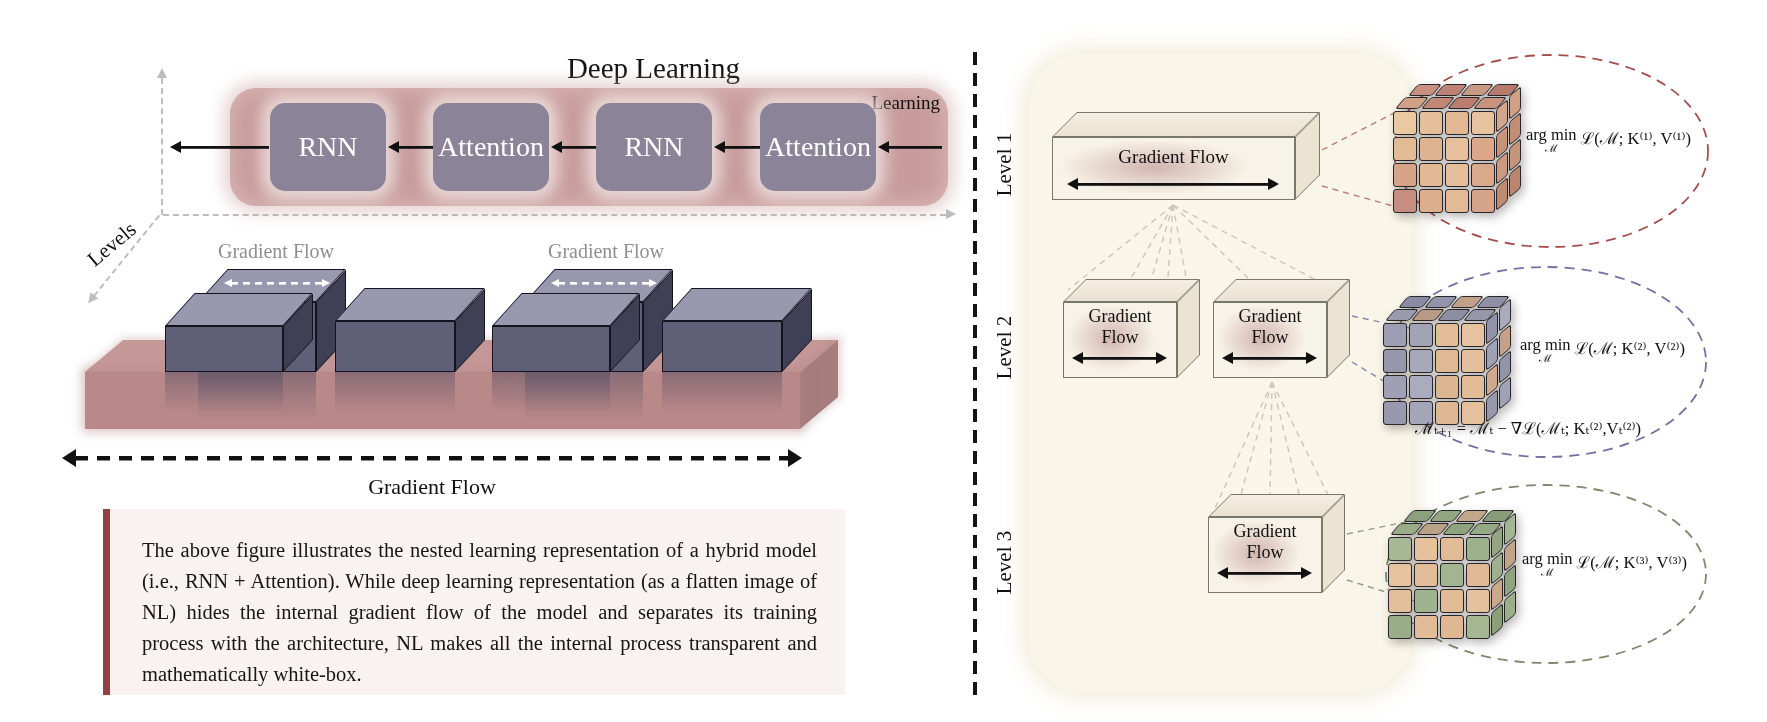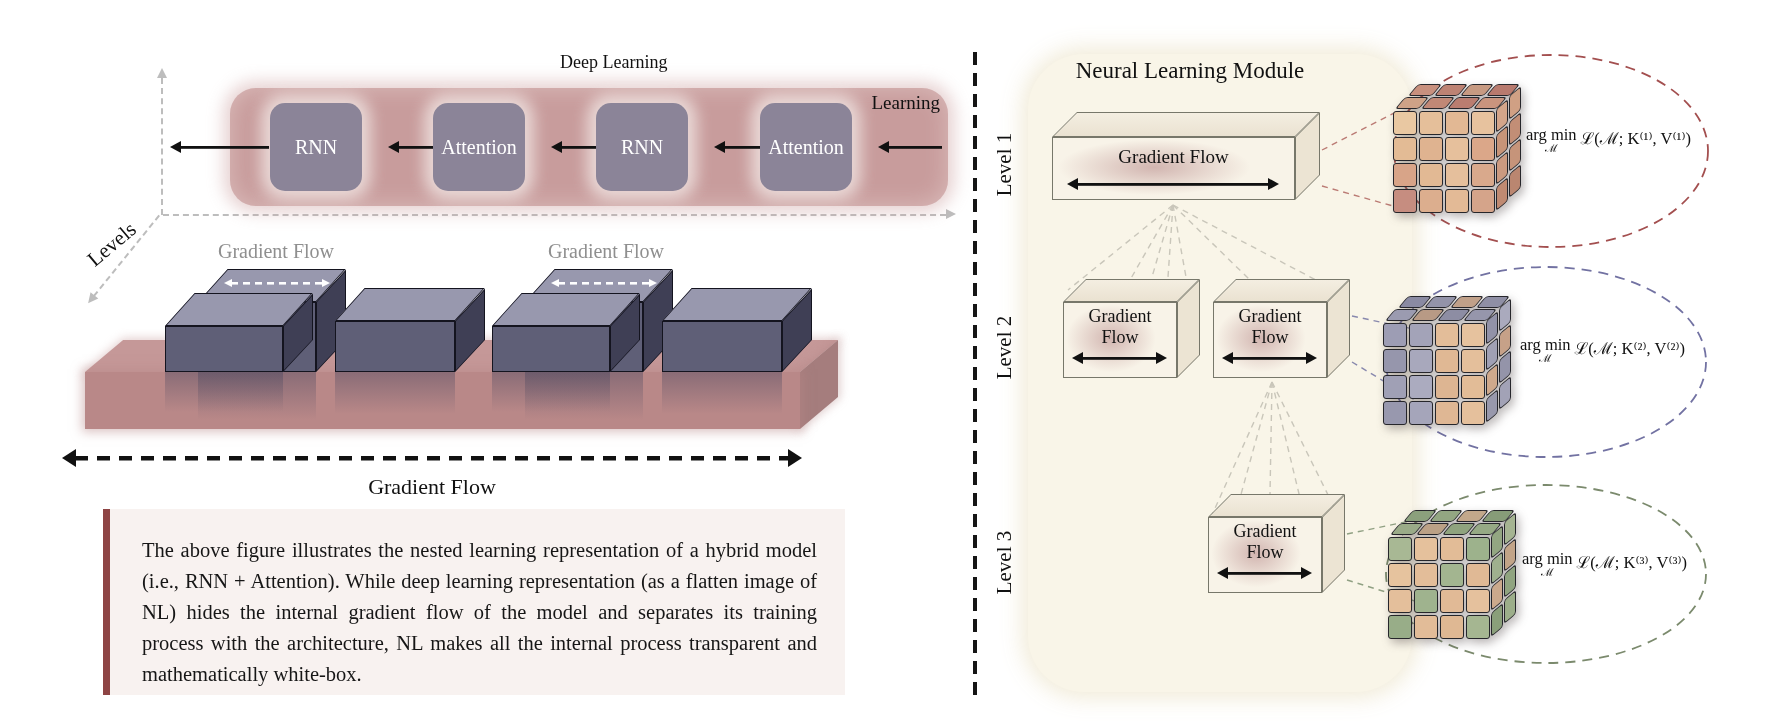--- a/index.html
+++ b/index.html
@@ -2,27 +2,27 @@
 <html style="--pink-container: #c89c9c; --module-box: #8b8498; --slab: #b98888; --slab-top: #c59898; --slab-side: #a57d7d; --block-front: #5f5f77; --block-top: #9898ae; --block-side: #3f3f55; --panel: #f9f5e8; --caption-bg: #f8f2f0; --caption-border: #8e4444;"><head>
 <meta charset="utf-8">
 <style>
   html,body{margin:0;padding:0;background:#ffffff;}
   .canvas{position:relative;width:1767px;height:722px;background:#fff;overflow:hidden;
           font-family:"Liberation Serif","DejaVu Serif",serif;color:#111;}
   .abs{position:absolute;}
   .nosel{user-select:none;}
 
   
-  .dl-title{left:560px;top:52px;width:180px;text-align:left;font-size:18px;color:#111;}
+  .dl-title{left:560px;top:52px;width:180px;text-align:right;font-size:29px;color:#111;}
   .dl-container{left:230px;top:88px;width:718px;height:118px;border-radius:26px;
                 background:var(--pink-container);
                 box-shadow:0 0 16px 7px rgba(205,160,160,.45), inset 0 0 24px rgba(255,248,246,.35);}
   .training{right:8px;top:4px;font-size:19px;color:#111;}
-  .mod{top:15px;width:92px;height:88px;border-radius:15px;background:var(--module-box);
-       color:#fff;font-size:20px;display:flex;align-items:center;justify-content:center;
+  .mod{top:15px;width:116px;height:88px;border-radius:15px;background:var(--module-box);
+       color:#fff;font-size:28px;display:flex;align-items:center;justify-content:center;
        box-shadow:0 0 15px 9px rgba(244,236,234,.75);}
   .larrow{height:12px;}
   .larrow::before{content:"";position:absolute;left:0;top:0;border-top:6px solid transparent;
                   border-bottom:6px solid transparent;border-right:11px solid #111;}
   .larrow{background:linear-gradient(#111 0 0) right 0 top 4.6px / calc(100% - 9px) 2.8px no-repeat;}
 
   
   .ax-v{left:161px;top:78px;height:137px;border-left:2px dashed #bdbdbd;}
   .ax-h{left:163px;top:214px;width:783px;border-top:2px dashed #bdbdbd;}
   .ax-up{left:157px;top:68px;border-left:5.5px solid transparent;border-right:5.5px solid transparent;
@@ -196,21 +196,20 @@
   <div class="abs bigdash"></div>
   <div class="abs gflow-black">Gradient Flow</div>
 
   <div class="abs caption-box">
     <p>The above figure illustrates the nested learning representation of a hybrid model (i.e., RNN + Attention). While deep learning representation (as a flatten image of NL) hides the internal gradient flow of the model and separates its training process with the architecture, NL makes all the internal process transparent and mathematically white-box.</p>
   </div>
 
   <div class="abs divider"></div>
 
   <div class="abs panel z1"></div>
-  <div class="abs nlm-title z2">Neural Learning Module</div>
 
   <div class="abs lvl-label z2" style="left:944px;top:152px">Level 1</div>
   <div class="abs lvl-label z2" style="left:944px;top:335px">Level 2</div>
   <div class="abs lvl-label z2" style="left:944px;top:550px">Level 3</div>
 
   <svg class="overlay z1" width="1767" height="722" viewBox="0 0 1767 722">
     <g stroke="#c9c6ba" stroke-width="1.4" stroke-dasharray="6 5" fill="none">
       <line x1="1173" y1="205" x2="1068" y2="290"></line>
       <line x1="1173" y1="205" x2="1130" y2="280"></line>
       <line x1="1173" y1="205" x2="1152" y2="277"></line>
@@ -434,20 +433,21 @@
     <span>ℒ(ℳ; K⁽¹⁾, V⁽¹⁾)</span>
   </div>
 
   <div class="abs obj z3" style="left:1520px;top:336px">
     <span class="argmin">
         <span>arg min</span>
         <span class="argmin-sub">ℳ</span>
       </span>
     <span>ℒ(ℳ; K⁽²⁾, V⁽²⁾)</span>
   </div>
+  <div class="abs upd z3" style="left:1415px;top:416px">ℳₜ₊₁ = ℳₜ − ∇ℒ(ℳₜ; Kₜ⁽²⁾,Vₜ⁽²⁾)</div>
 
   <div class="abs obj z3" style="left:1522px;top:550px">
     <span class="argmin">
         <span>arg min</span>
         <span class="argmin-sub">ℳ</span>
       </span>
     <span>ℒ(ℳ; K⁽³⁾, V⁽³⁾)</span>
   </div>
 
 </div>

